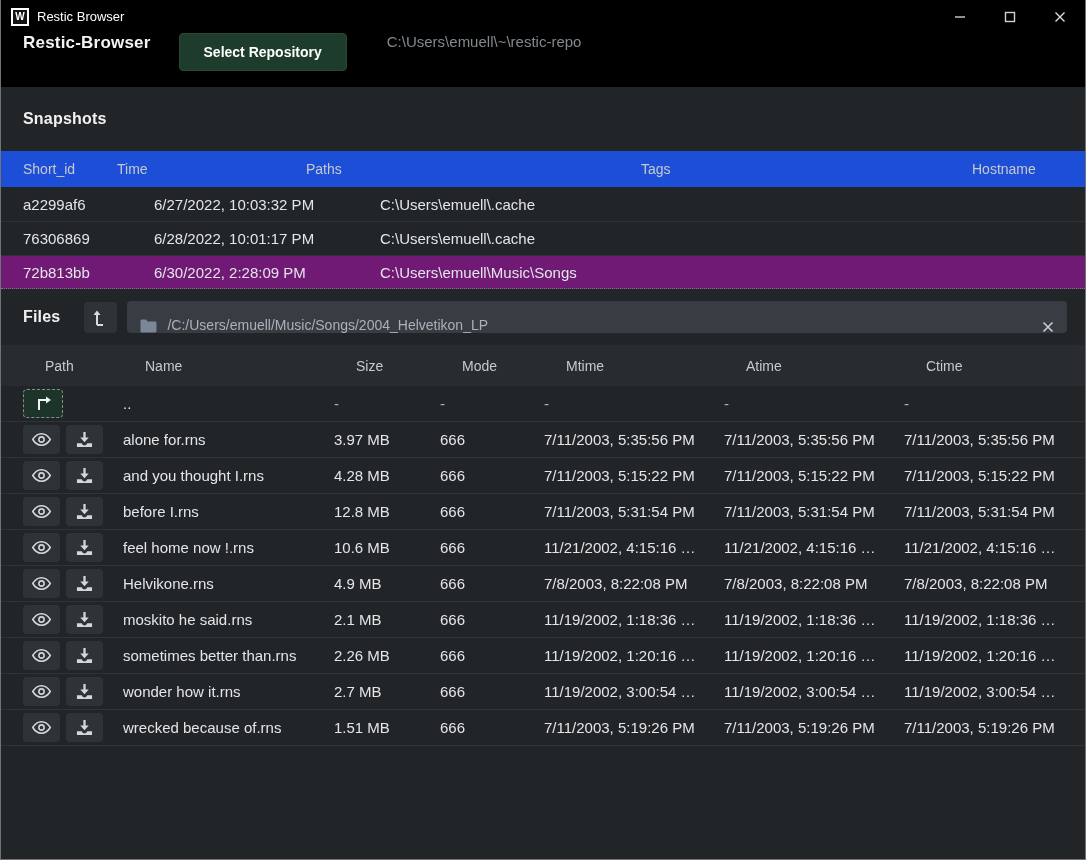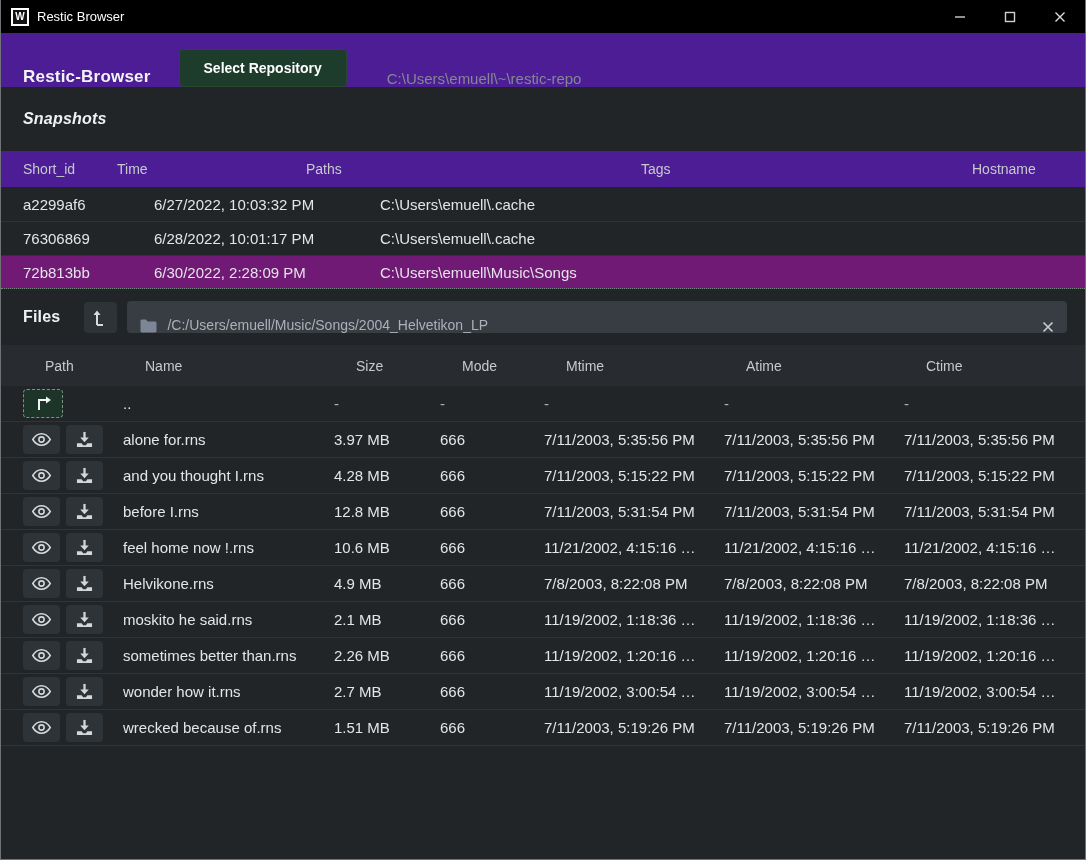--- a/index.html
+++ b/index.html
@@ -27,40 +27,40 @@
     font-size: 10px; font-weight: bold;
     display: flex; align-items: center; justify-content: center;
   }
   .titlebar-title { color: #fff; font-size: 13px; }
   .titlebar-controls { display: flex; height: 33px; }
   .tb-btn { width: 50px; height: 33px; display: flex; align-items: center; justify-content: center; }
   .tb-btn svg { display: block; }
 
   
   .app-header {
-    height: 54px; background: #4c1d95;
-    display: flex; align-items: flex-end; padding: 0 22px;
+    height: 54px; background: #000000;
+    display: flex; align-items: flex-start; padding: 0 22px;
   }
   .app-title { font-size: 17px; font-weight: bold; color: #f2f3f4; letter-spacing: .2px; }
   .btn-green {
     margin-left: 28px; background: #1e3c2c; color: #fff;
     font-family: "Liberation Sans", sans-serif;
     font-weight: bold; font-size: 14px;
     border: 1px solid #27492f; border-radius: 4px;
     padding: 10px 24px; cursor: pointer;
   }
   .repo-path { margin-left: 40px; color: #82898f; font-size: 15px; }
 
   
-  .section-heading { height: 64px; display: flex; align-items: center; padding: 0 22px; font-style: italic; }
+  .section-heading { height: 64px; display: flex; align-items: center; padding: 0 22px; }
   .h2 { font-size: 16px; font-weight: bold; color: #f0f1f2; letter-spacing: .2px; }
 
   
   .snap-grid { display: grid; grid-template-columns: 94px 189px 335px 331px 1fr; align-items: center; padding-left: 22px; }
-  .snap-header { height: 36px; background: #4c1d95; color: #c6cacd; font-size: 14px; }
+  .snap-header { height: 36px; background: #1d4ed8; color: #c6cacd; font-size: 14px; }
   .snap-row { height: 34px; color: #e3e5e7; font-size: 15px; border-top: 1px solid #2f3337; cursor: pointer; gap: 37px; }
   .snap-row:first-child { border-top: none; }
   .snap-row.selected { background: #701a75; border-bottom: 1px dotted #6f8577; }
   .cell { white-space: nowrap; overflow: hidden; text-overflow: ellipsis; padding-right: 10px; }
 
   
   .files-bar { height: 56px; display: flex; align-items: center; padding: 0 18px 0 22px; }
   .small-btn {
     width: 33px; height: 31px; margin-left: 24px;
     background: #2e3338; border: none; border-radius: 4px;

